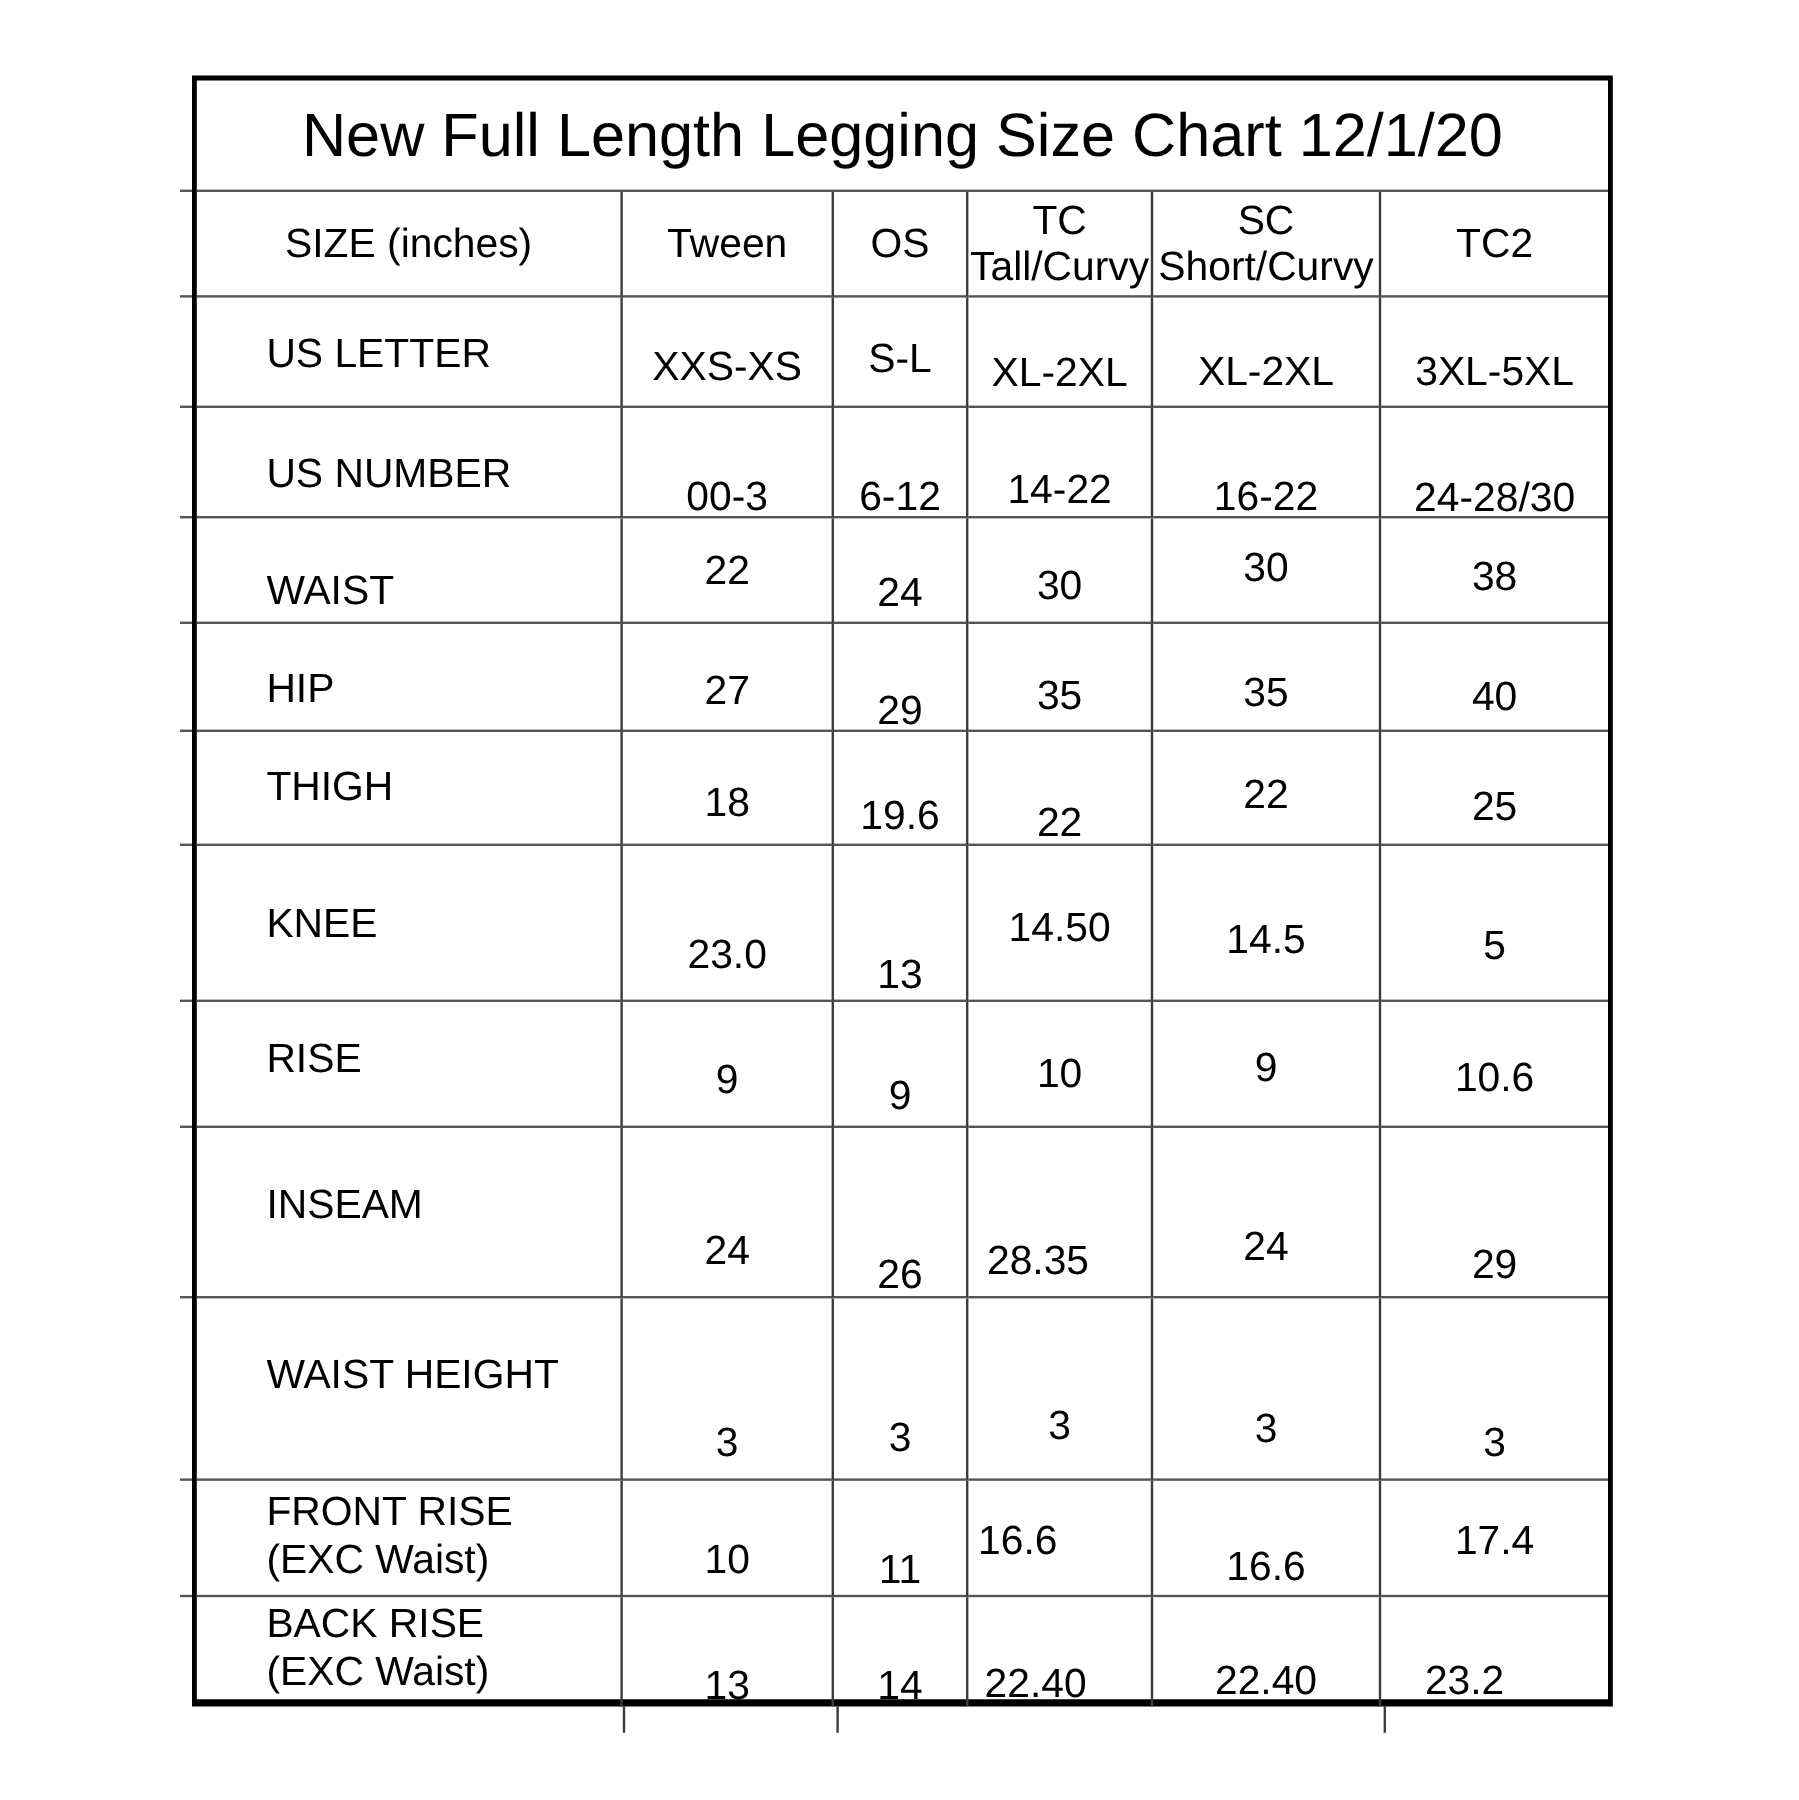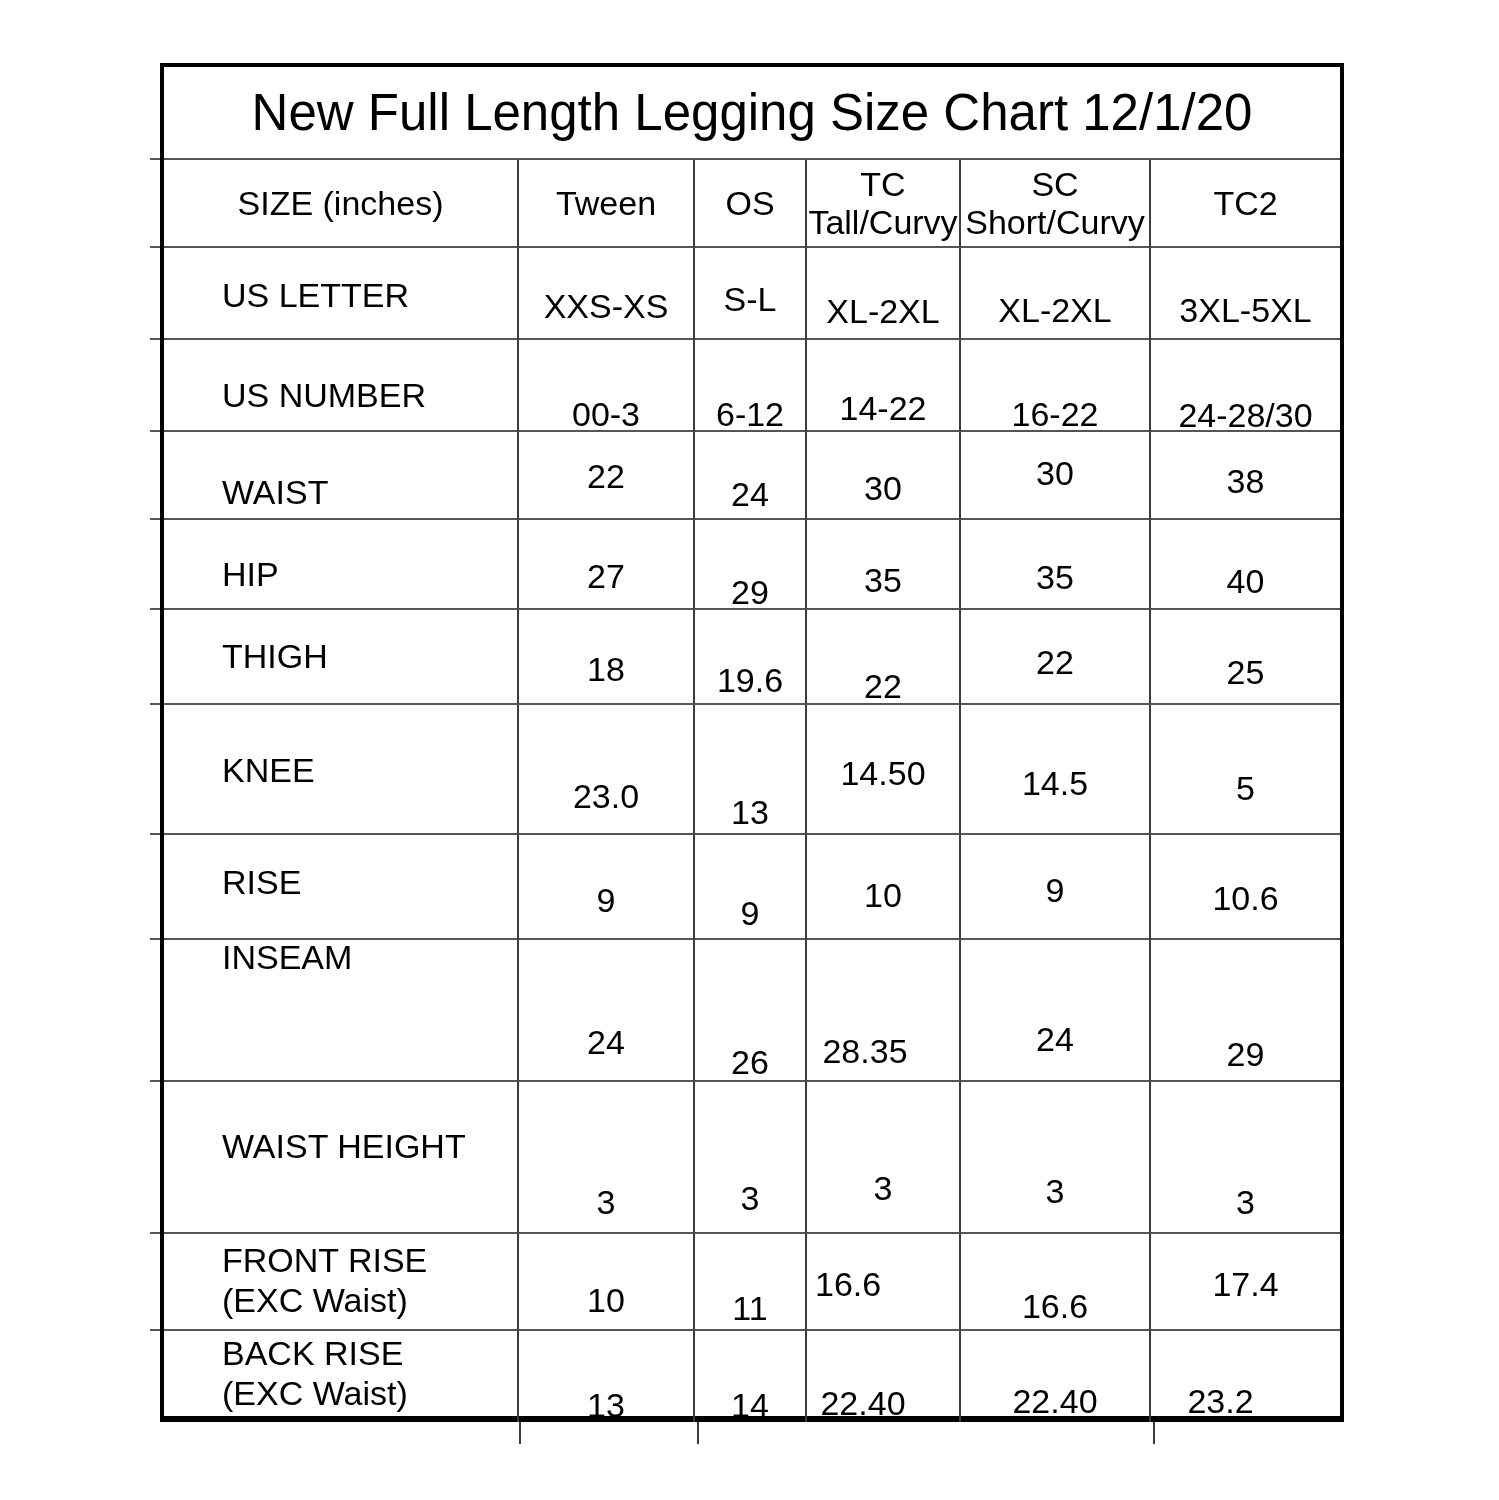--- a/index.html
+++ b/index.html
@@ -185,21 +185,21 @@
       <span class="v" style="margin-top:43px">10</span>
     </div>
   <div class="cell">
       <span class="v" style="margin-top:38px">9</span>
     </div>
   <div class="cell nb">
       <span class="v" style="margin-top:46px">10.6</span>
     </div>
 
   <div class="cell lab">
-      <span class="l" style="">INSEAM</span>
+      <span class="l" style="margin-top:47px">INSEAM</span>
     </div>
   <div class="cell">
       <span class="v" style="margin-top:85px">24</span>
     </div>
   <div class="cell">
       <span class="v" style="margin-top:105px">26</span>
     </div>
   <div class="cell">
       <span class="v" style="margin-top:94px;position:relative;left:-18px">28.35</span>
     </div>

